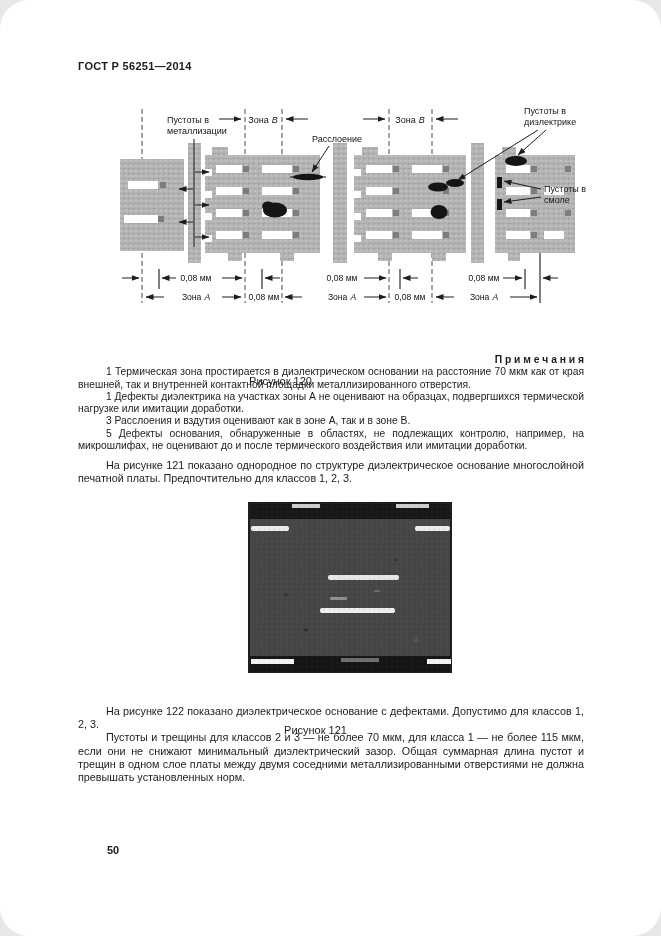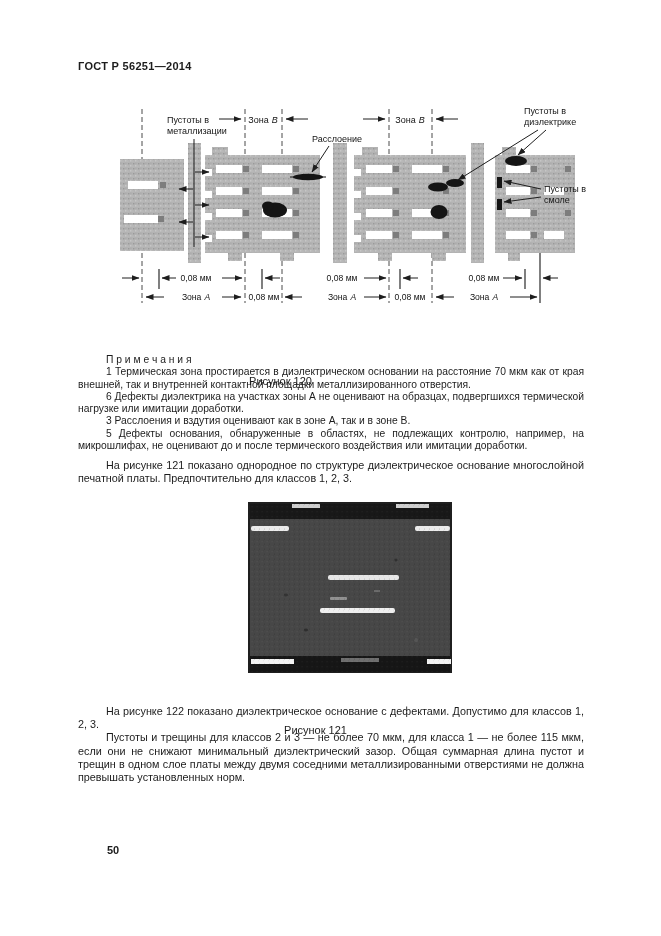--- a/index.html
+++ b/index.html
@@ -1,37 +1,37 @@
 <!DOCTYPE html>
 <html><head>
 <meta charset="utf-8">
 <style>
   html,body { margin:0; padding:0; background:#e8e8e8; }
   .page {
     position:relative; width:661px; height:936px; margin:0 auto;
     background:#ffffff; overflow:hidden;
-    font-family:"Liberation Sans", sans-serif; color:#1c1c1c;
+    font-family:"Liberation Sans", sans-serif; color:#1c1c1c;border-radius:29px;
   }
   .doc-header {
     position:absolute; left:78px; top:60px;
     font-size:11px; font-weight:bold; letter-spacing:0.3px;
   }
   .fig120 { position:absolute; left:112px; top:97px; width:478px; height:228px; }
   .photo121 { position:absolute; left:246px; top:500px; width:208px; height:176px; }
   .caption {
     position:absolute; left:0; width:561px; text-align:center; font-size:11px;margin-top:44px;
   }
   .caption120 { top:331px; }
   .caption121 { top:680px;padding-left:35px; }
   .notes {
     position:absolute; left:78px; top:354px; width:506px;
     font-size:10.3px; line-height:12.3px; text-align:justify;
   }
   .notes p { margin:0; text-indent:28px; }
-  .notes .notes-title { text-align:left; }
+  .notes .notes-title { text-align:right;font-weight:bold; }
   .bodytext { position:absolute; left:78px; width:506px; font-size:10.8px;
     line-height:13px; text-align:justify; }
   .para121 { top:459px; }
   .para122 { top:705px; line-height:13.2px; }
   .bodytext p { margin:0; text-indent:28px; }
   .pagenum { position:absolute; left:78px; top:844px; font-size:11px; font-weight:bold;padding-left:29px; }
   svg { display:block; }
   svg text { font-family:"Liberation Sans", sans-serif; fill:#141414; }
   .figtext { font-size:9px; }
   .dimtext { font-size:8.6px; }
@@ -225,21 +225,21 @@
       <text x="230" y="203" text-anchor="middle"><tspan>Зона</tspan><tspan dx="3" font-style="italic">А</tspan></text>
       <text x="372" y="203" text-anchor="middle"><tspan>Зона</tspan><tspan dx="3" font-style="italic">А</tspan></text>
     </g>
   </svg>
 
   <div class="caption caption120">Рисунок 120</div>
 
   <div class="notes">
     <p class="notes-title">П р и м е ч а н и я</p>
     <p>1 Термическая зона простирается в диэлектрическом основании на расстояние 70 мкм как от края внешней, так и внутренней контактной площадки металлизированного отверстия.</p>
-    <p>6 Дефекты диэлектрика на участках зоны А не оценивают на образцах, подвергшихся термической нагрузке или имитации доработки.</p>
+    <p>1 Дефекты диэлектрика на участках зоны А не оценивают на образцах, подвергшихся термической нагрузке или имитации доработки.</p>
     <p>3 Расслоения и вздутия оценивают как в зоне А, так и в зоне В.</p>
     <p>5 Дефекты основания, обнаруженные в областях, не подлежащих контролю, например, на микрошлифах, не оценивают до и после термического воздействия или имитации доработки.</p>
   </div>
 
   <div class="bodytext para121">
     <p>На рисунке 121 показано однородное по структуре диэлектрическое основание многослойной печатной платы. Предпочтительно для классов 1, 2, 3.</p>
   </div>
 
   <svg class="photo121" viewBox="0 0 208 176">
     <defs>

